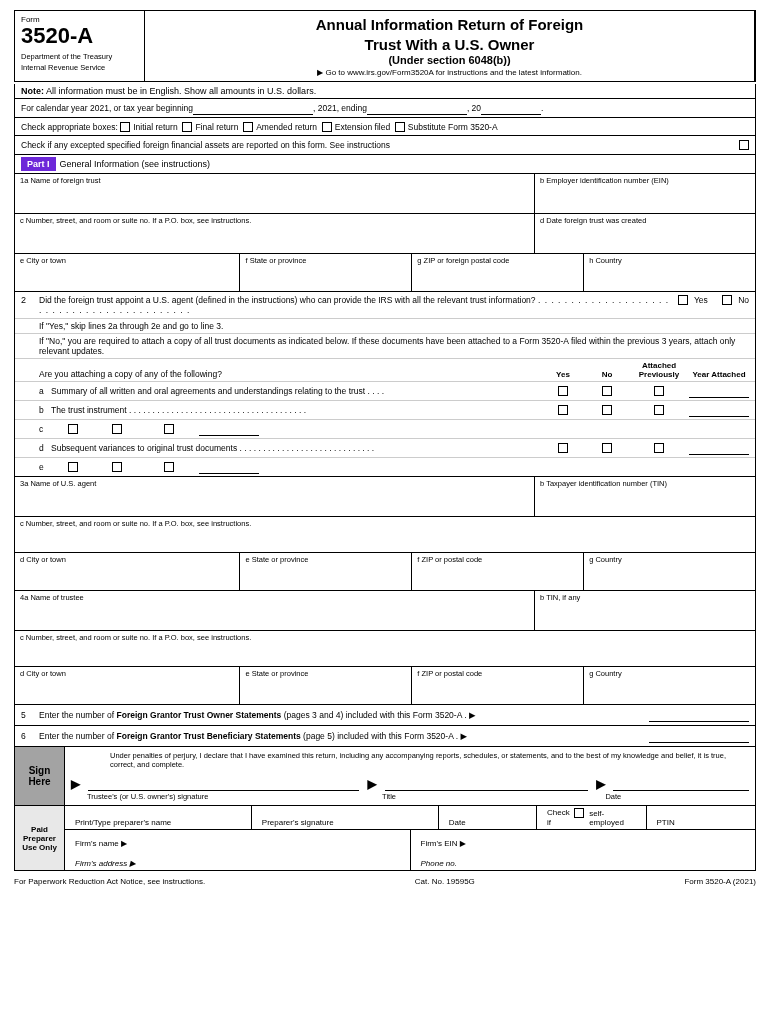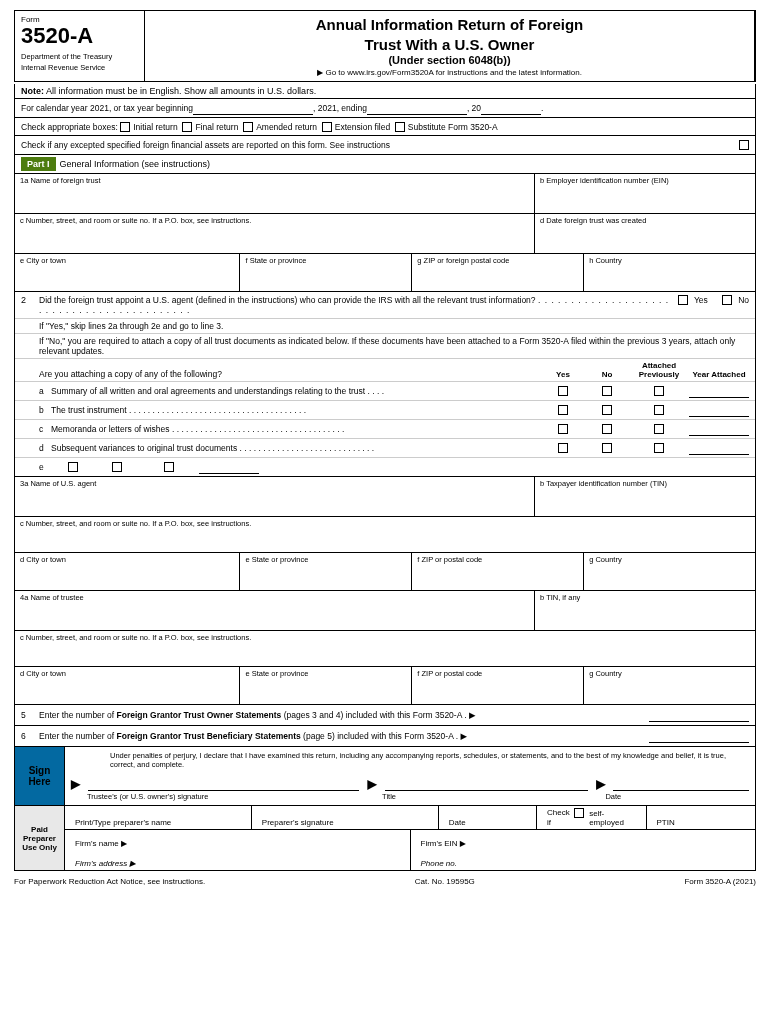--- a/index.html
+++ b/index.html
@@ -106,21 +106,21 @@
     .cb {
       width: 10px;
       height: 10px;
       border: 1px solid #000;
       display: inline-block;
       vertical-align: middle;
     }
 
     
     .part-header {
-      background: #4d7c0f;
+      background: #6d28d9;
       color: #fff;
       font-weight: bold;
       padding: 2px 6px;
       font-size: 9px;
       display: inline-block;
       margin-right: 4px;
     }
     .part-title-row {
       display: flex;
       align-items: center;
@@ -160,21 +160,21 @@
     .cell-full { flex: 1; }
 
     
     .sign-section {
       display: flex;
       border: 1px solid #000;
       border-top: none;
     }
     .sign-left-label {
       width: 50px;
-      background: #0369a1;
+      background: #a3a3a3;
       display: flex;
       flex-direction: column;
       align-items: center;
       justify-content: center;
       font-weight: bold;
       font-size: 10px;
       padding: 12px;
       text-align: center;
       border-right: 1px solid #000;
     }
@@ -409,24 +409,20 @@
           <span style="width:44px; display:flex; justify-content:center;">
               <span class="cb"></span>
             </span>
           <span style="width:60px; display:flex; justify-content:center;">
               <span class="cb"></span>
             </span>
           <span style="width:60px; border-bottom:1px solid #000; height:14px;"></span>
         </div>
         <div style="display:flex; align-items:center; padding: 2px 6px 2px 24px; font-size:8.5px; border-top: 1px solid #ccc;">
           <span style="width:12px;">c</span>
-          <span style="flex:1;">
-            <span>Memoranda or letters of wishes</span>
-            <span>. . . . . . . . . . . . . . . . . . . . . . . . . . . . . . . . . . . . .</span>
-          </span>
           <span style="width:44px; display:flex; justify-content:center;">
               <span class="cb"></span>
             </span>
           <span style="width:44px; display:flex; justify-content:center;">
               <span class="cb"></span>
             </span>
           <span style="width:60px; display:flex; justify-content:center;">
               <span class="cb"></span>
             </span>
           <span style="width:60px; border-bottom:1px solid #000; height:14px;"></span>

